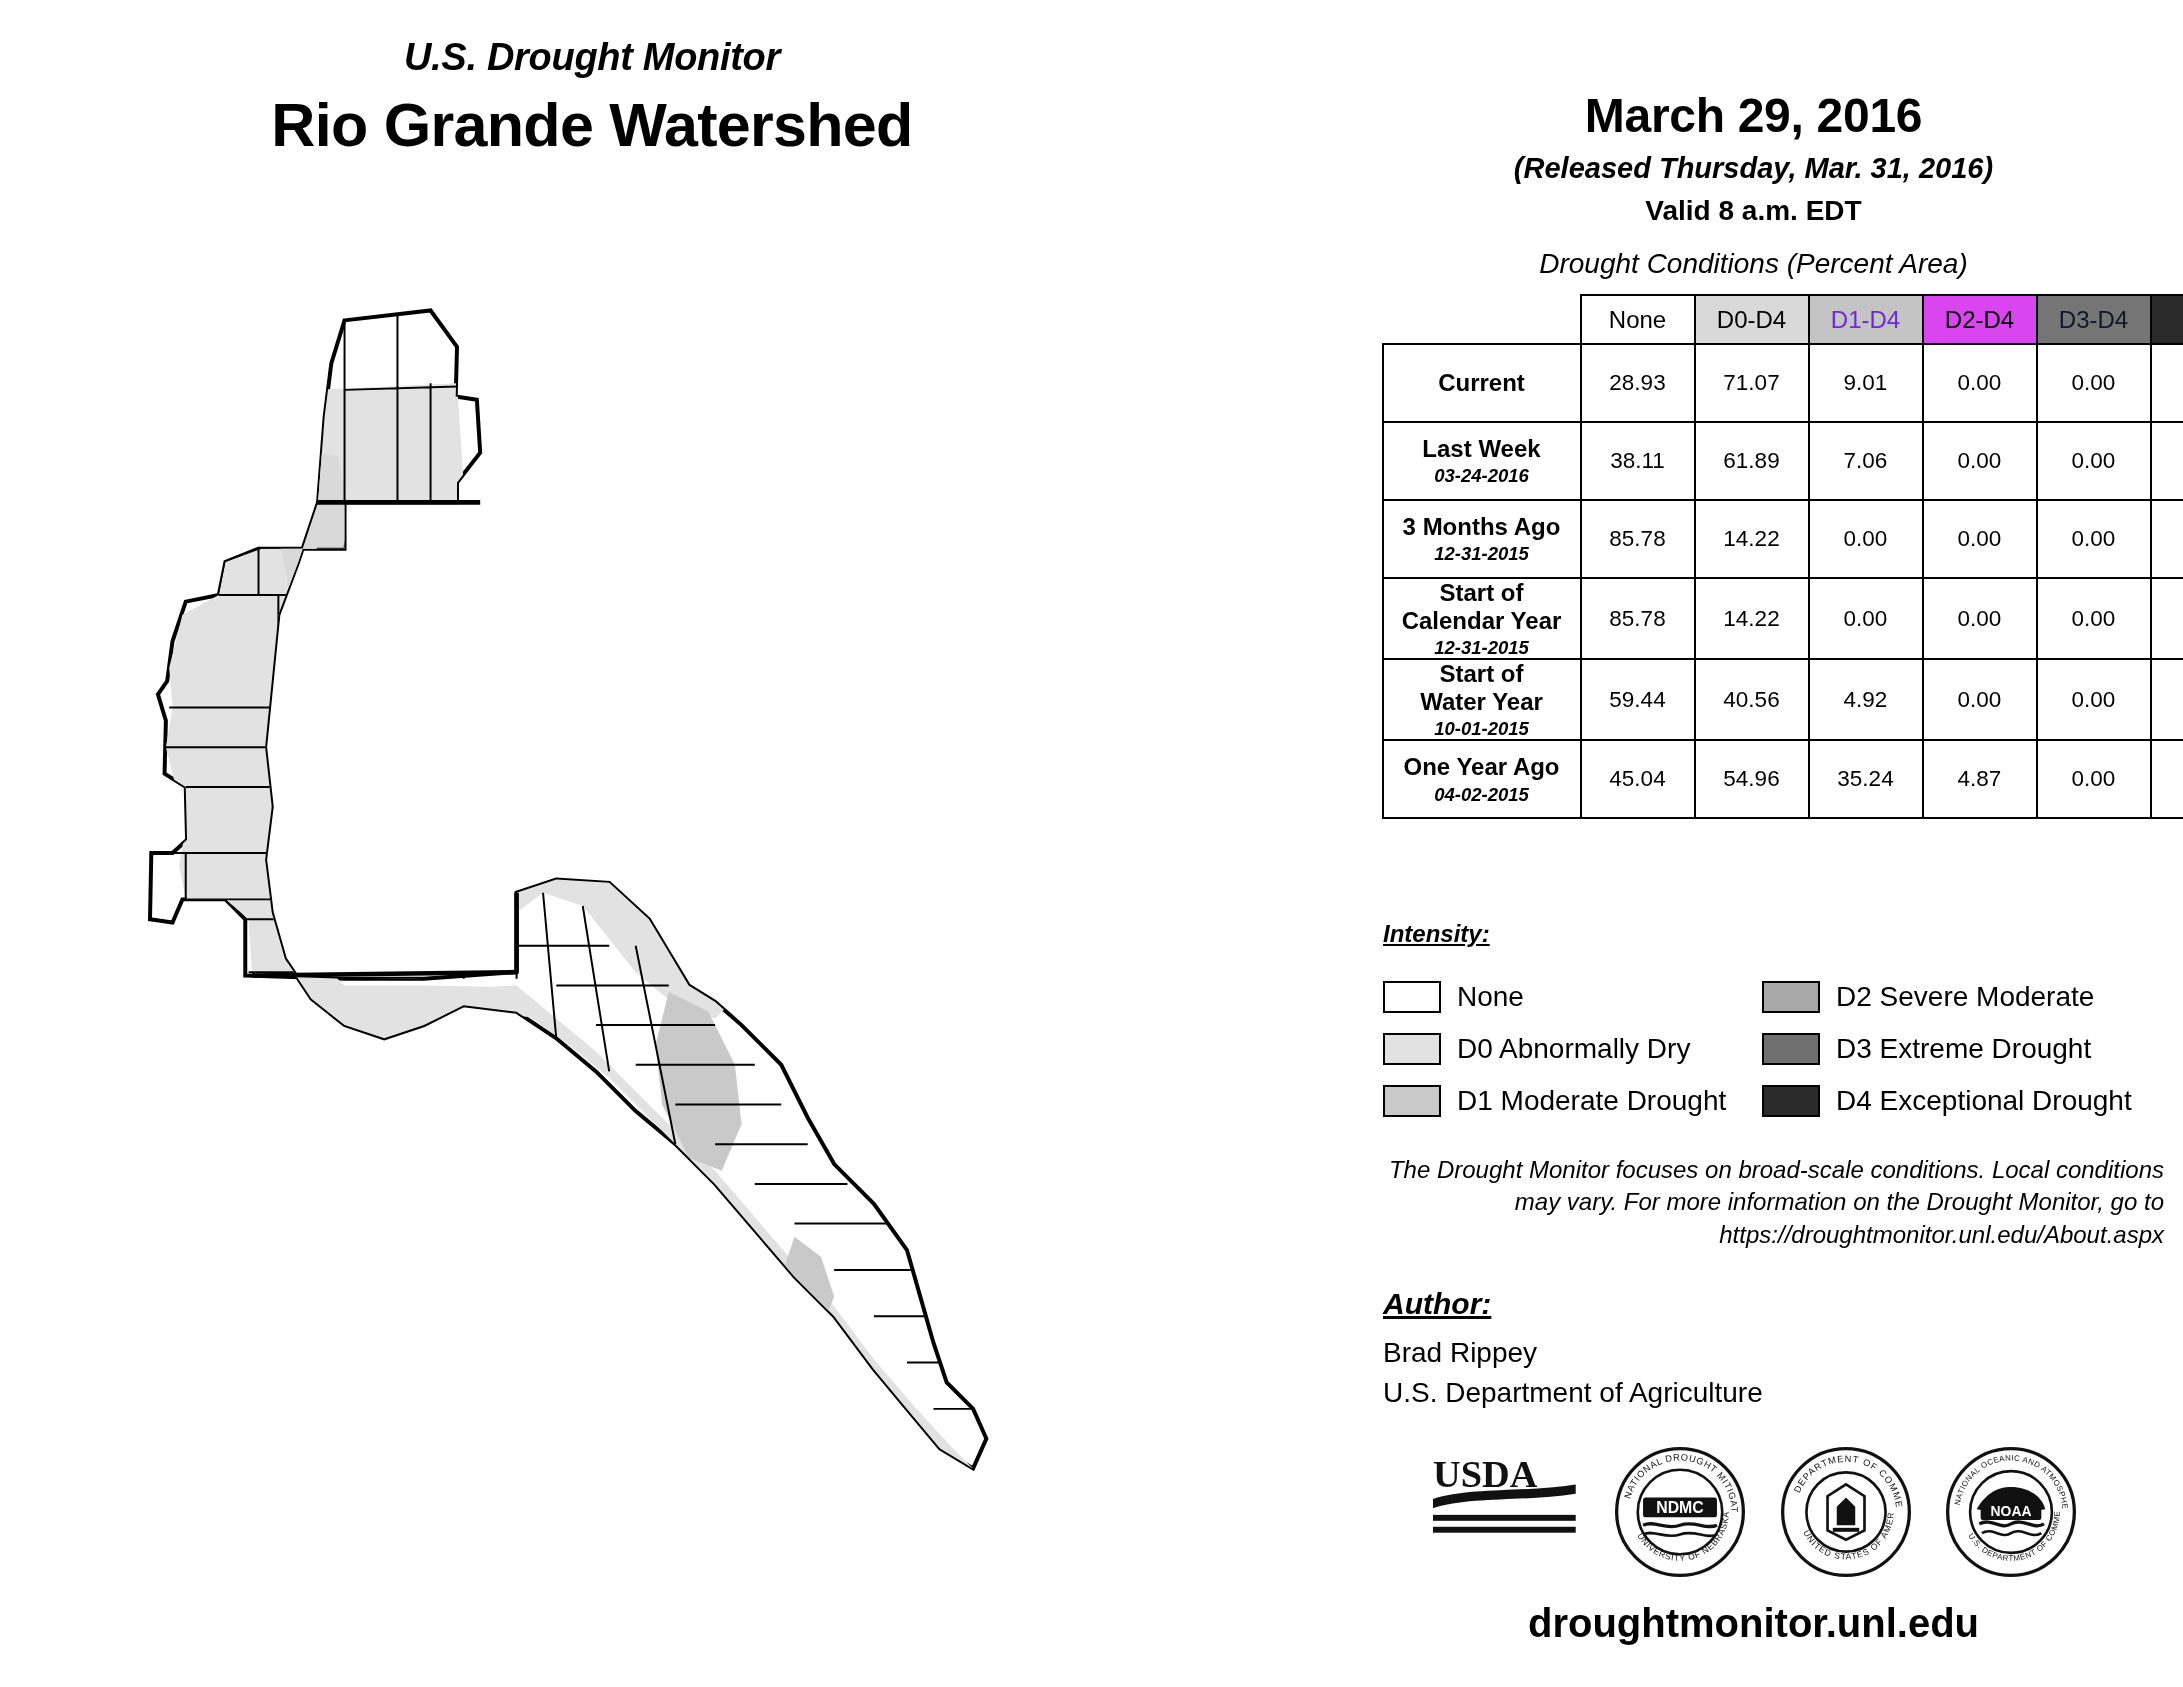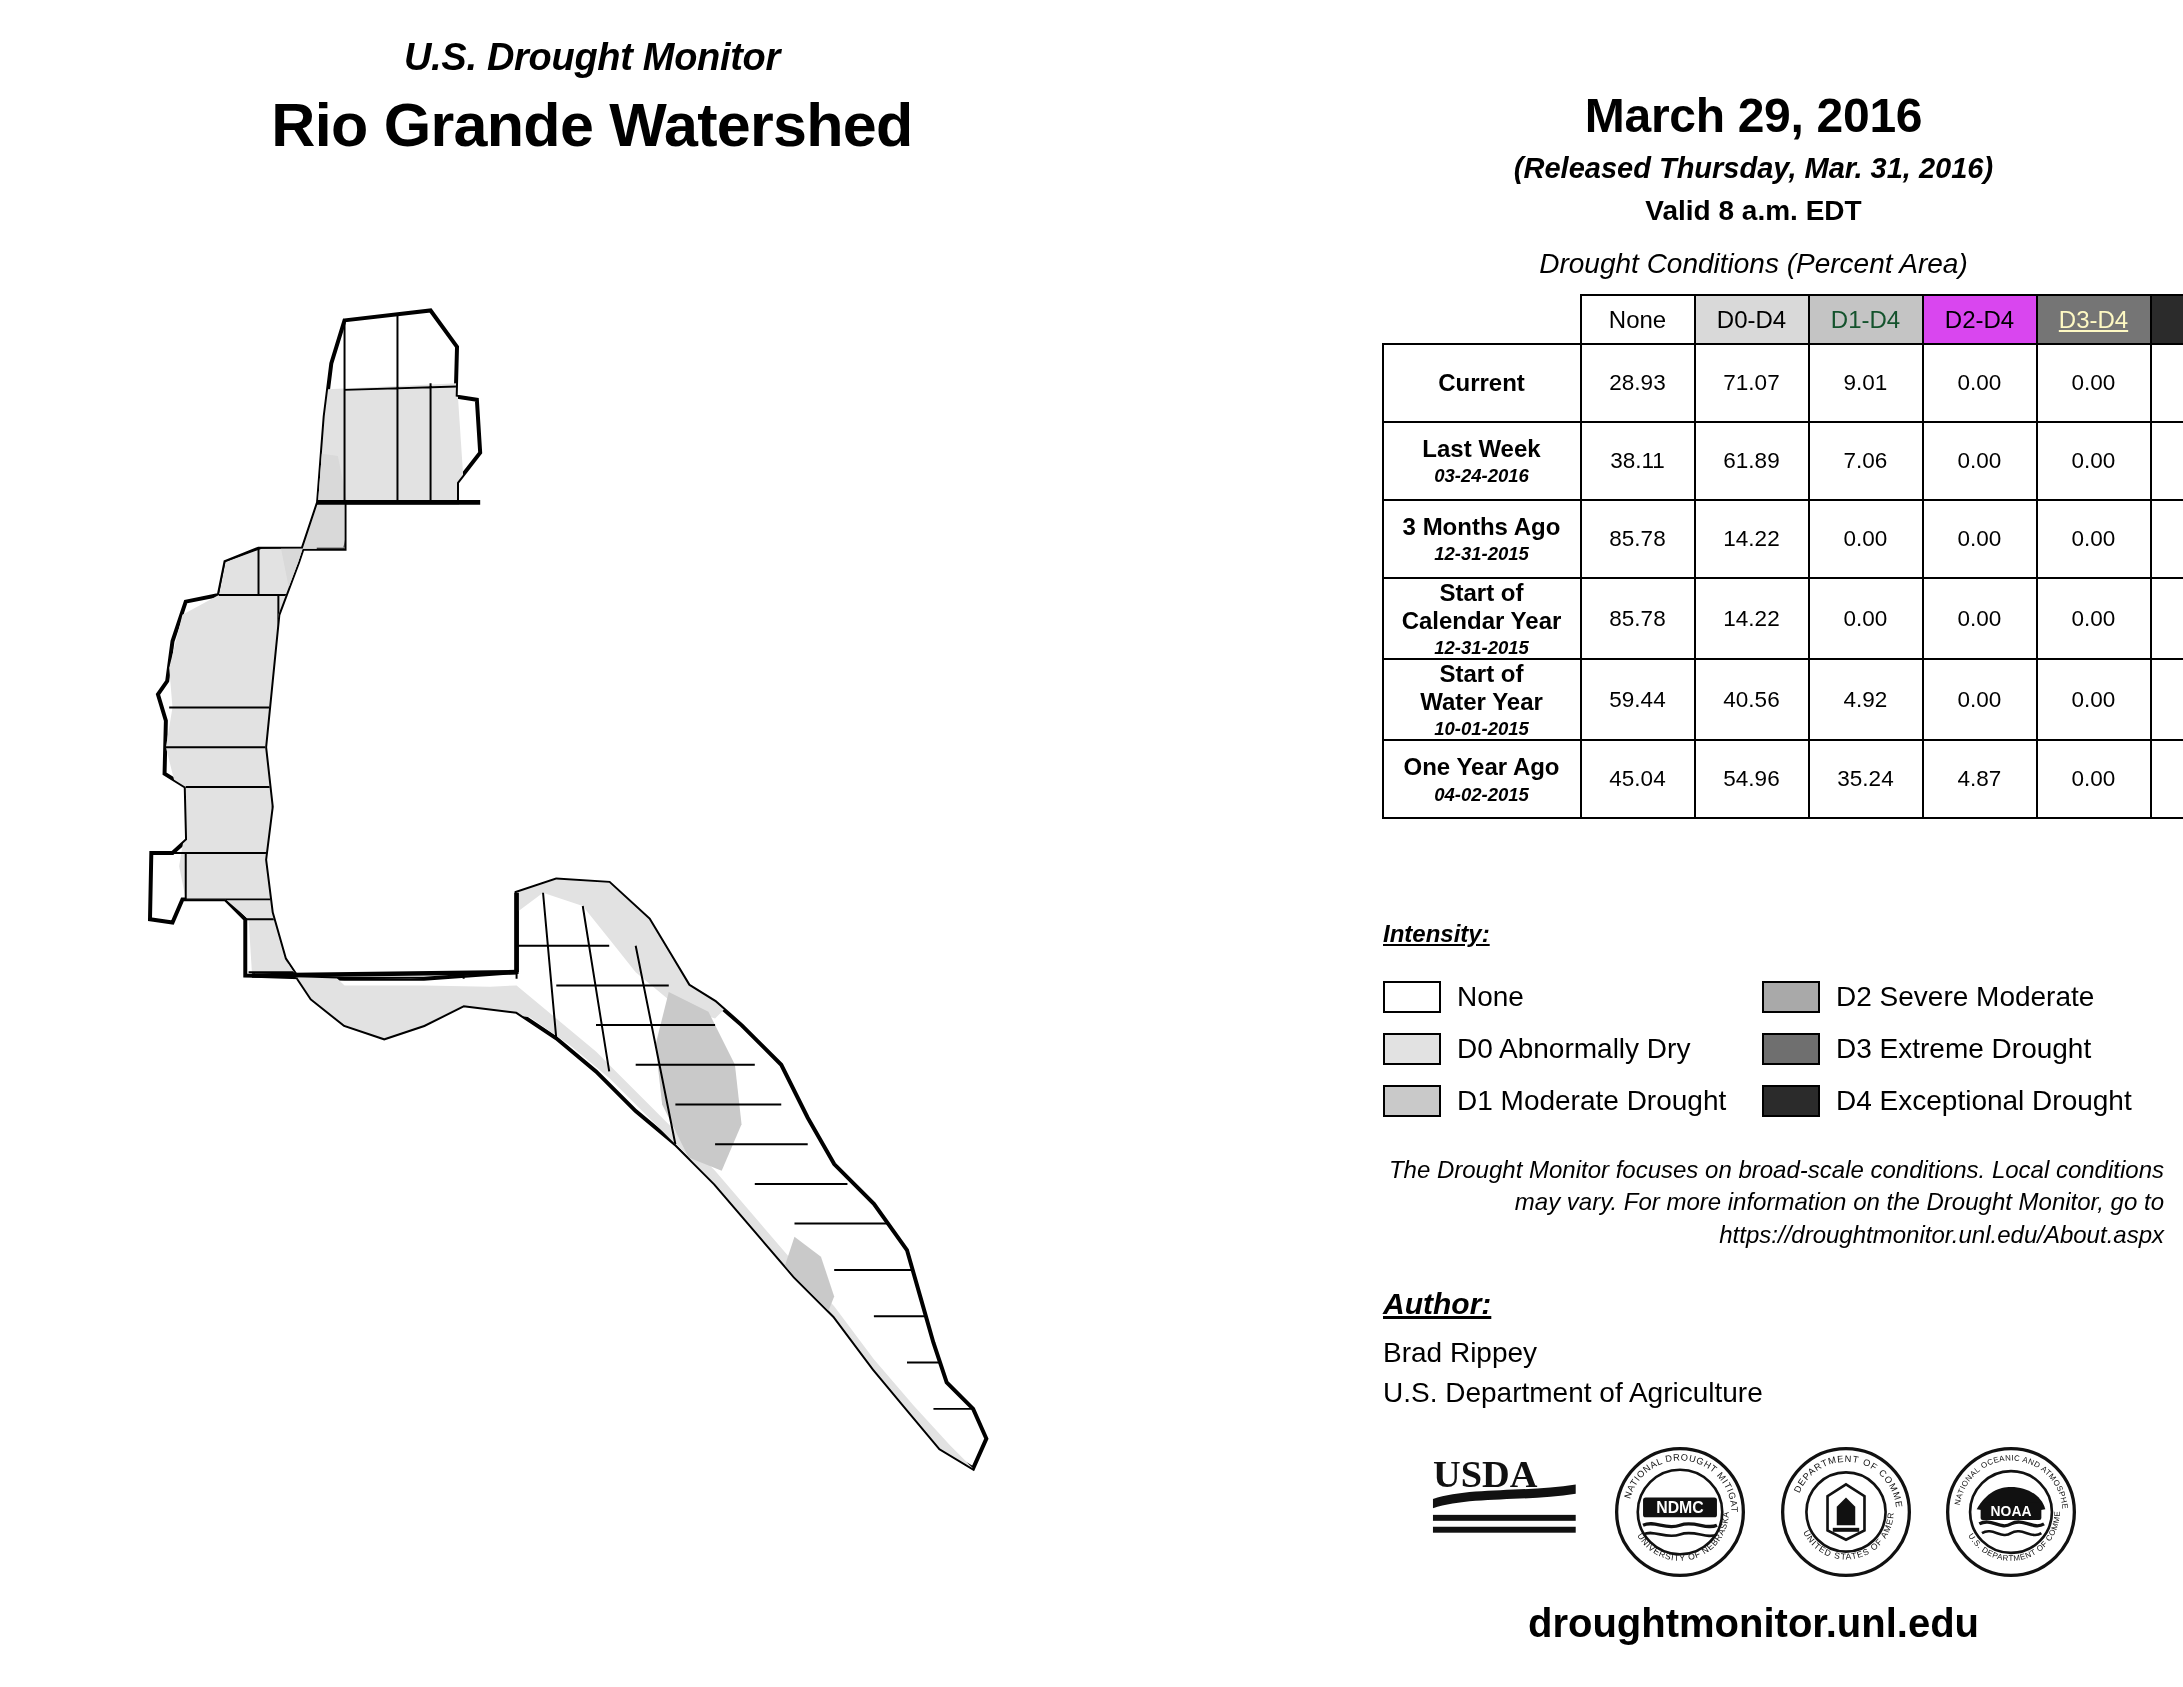--- a/index.html
+++ b/index.html
@@ -86,23 +86,23 @@
     border: 2px solid #000;
     text-align: center;
     vertical-align: middle;
     font-size: 22.5px;
     padding: 0;
   }
   table.dm thead th { height: 49px; font-weight: normal; font-size: 24px; }
   table.dm thead th.corner { border: none; }
   th.h-none  { background: #ffffff; color: #000; }
   th.h-d0    { background: #d9d9d9; color: #000; }
-  th.h-d1    { background: #c4c4c4; color: #14532d; }
+  th.h-d1    { background: #c4c4c4; color: #6d28d9; }
   th.h-d2    { background: #d946ef; color: #000; }
-  th.h-d3    { background: #757575; color: #fef9c3; text-decoration: underline; }
+  th.h-d3    { background: #757575; color: #0f172a; }
   th.h-d4    { background: #2b2b2b; color: #ffffff; }
   table.dm tbody td { height: 78px; }
   td.rowlabel {
     text-align: center;
     line-height: 1.15;
   }
   td.rowlabel .rl-main { font-size: 24px; font-weight: bold; display: block; }
   td.rowlabel .rl-date { font-size: 18.5px; font-style: italic; font-weight: bold; display: block; margin-top: 2.6px; }
   td.val { background: #ffffff; font-size: 25px; }
 

